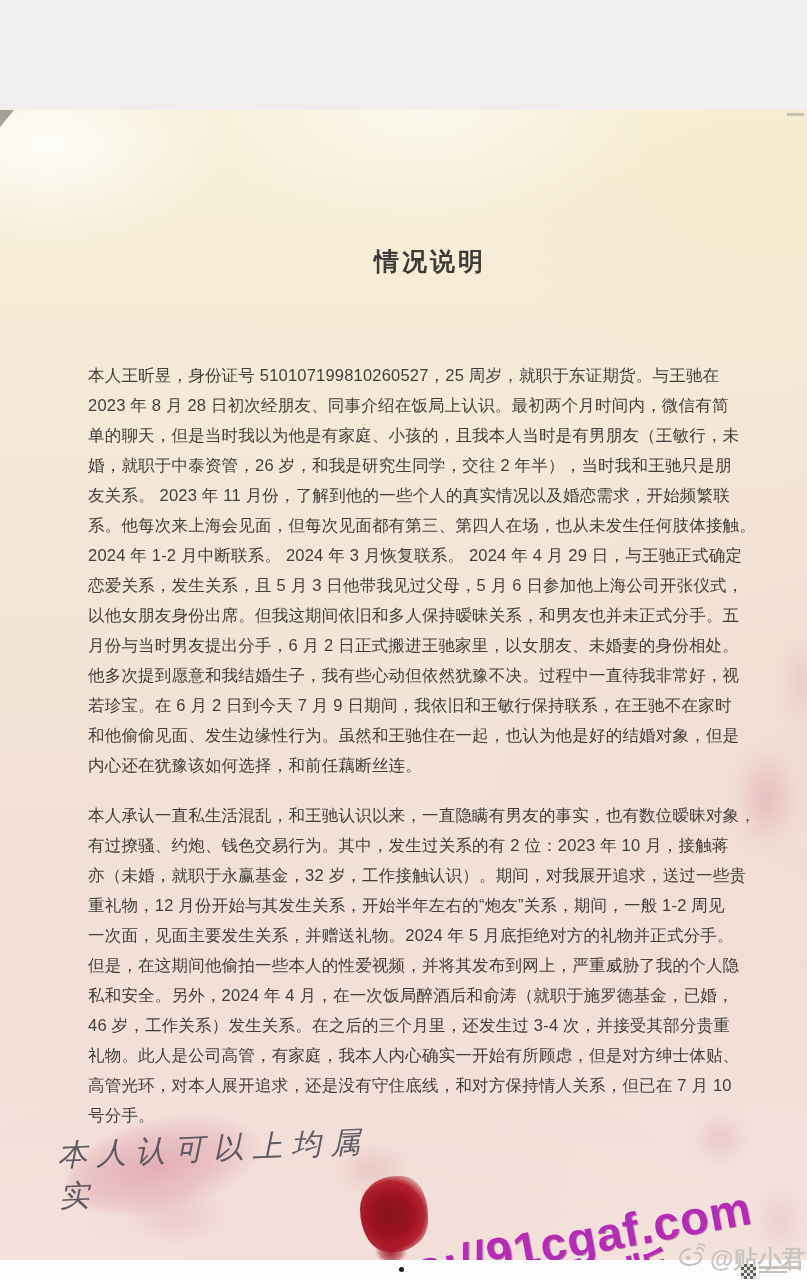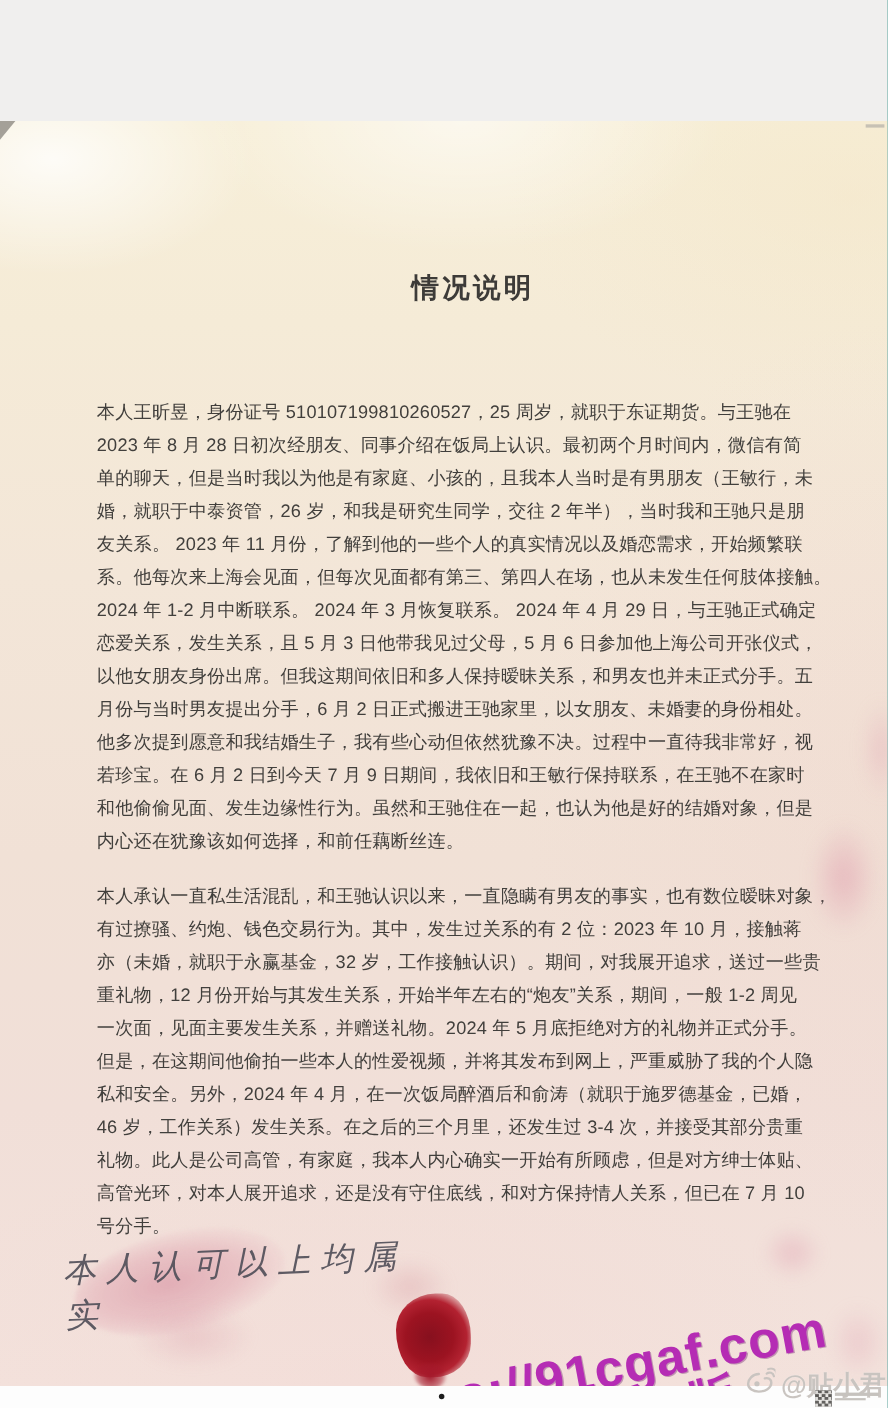--- a/index.html
+++ b/index.html
@@ -1,17 +1,17 @@
 <!DOCTYPE html>
 <html><head>
 <meta charset="utf-8">
 <style>
   html,body{margin:0;padding:0;background:#fff;}
   .screen{position:relative;width:807px;height:1280px;overflow:hidden;
-          font-family:"Liberation Sans","DejaVu Sans",sans-serif;background:#0f766e;}
+          font-family:"Liberation Sans","DejaVu Sans",sans-serif;background:#14532d;}
   .top-strip{position:absolute;left:0;top:0;width:807px;height:110px;background:#f0efee;}
   .bottom-strip{position:absolute;left:0;top:1260px;width:807px;height:20px;background:#fdfdfd;}
 
   
   .photo{position:absolute;left:0;top:110px;width:807px;height:1150px;
          background:linear-gradient(180deg,#f7efd8 0%,#f5ebd7 16%,#f3e6d8 36%,
                     #f1e1d6 58%,#f1dfd8 78%,#f3e2dc 100%);}
   .photo::before{content:"";position:absolute;inset:0;pointer-events:none;
          background:
            radial-gradient(260px 150px at 6% 3%,rgba(255,255,255,.8),rgba(255,255,255,0) 70%),

